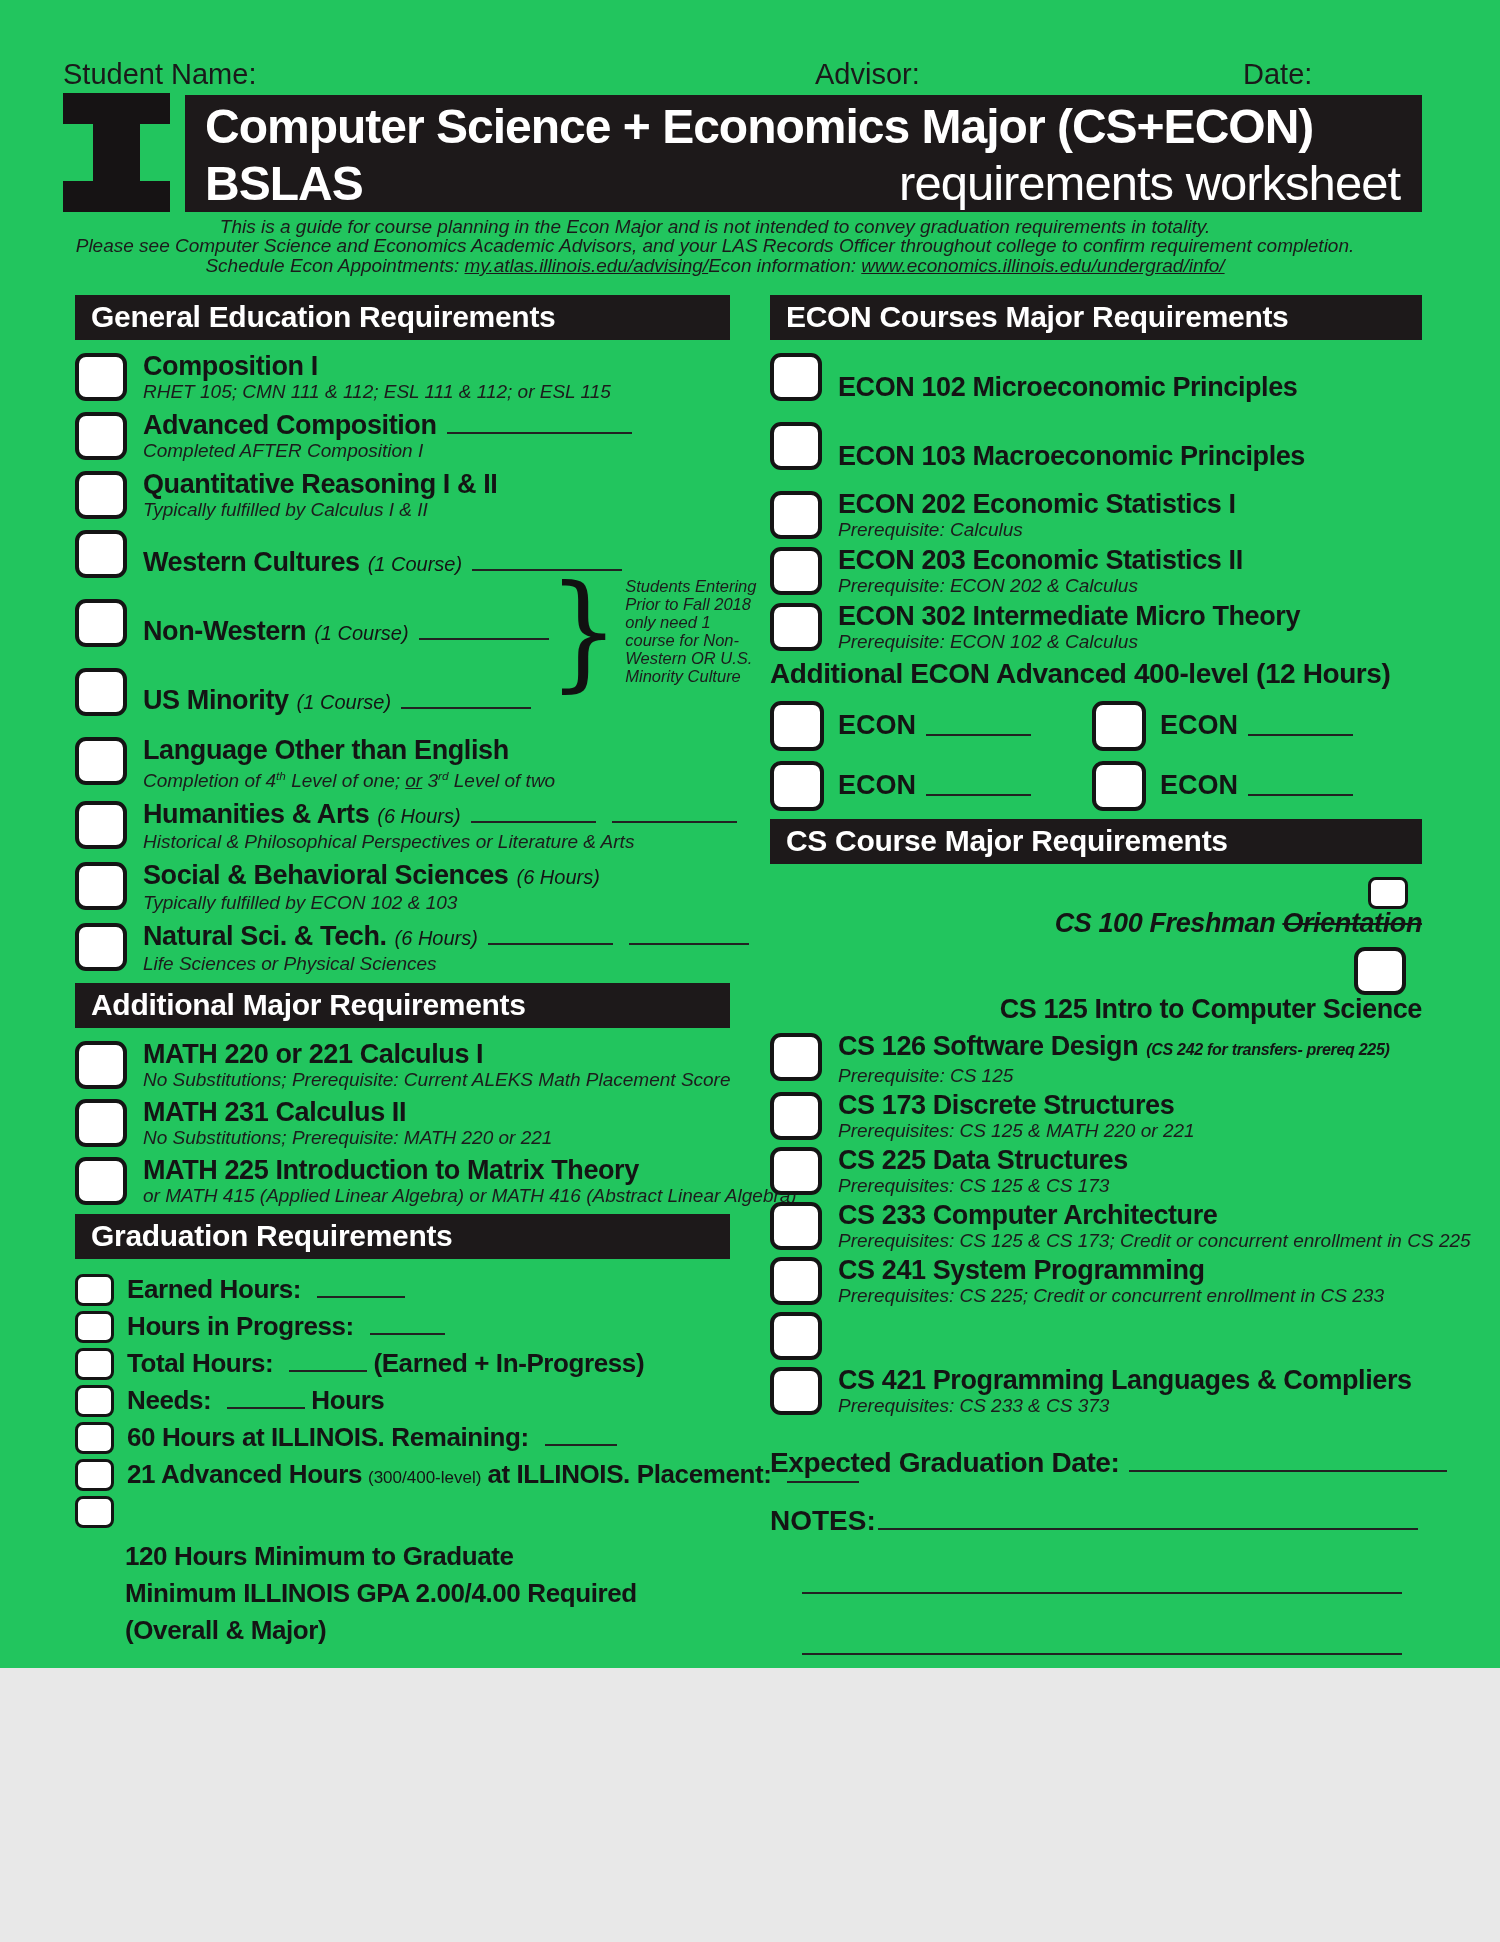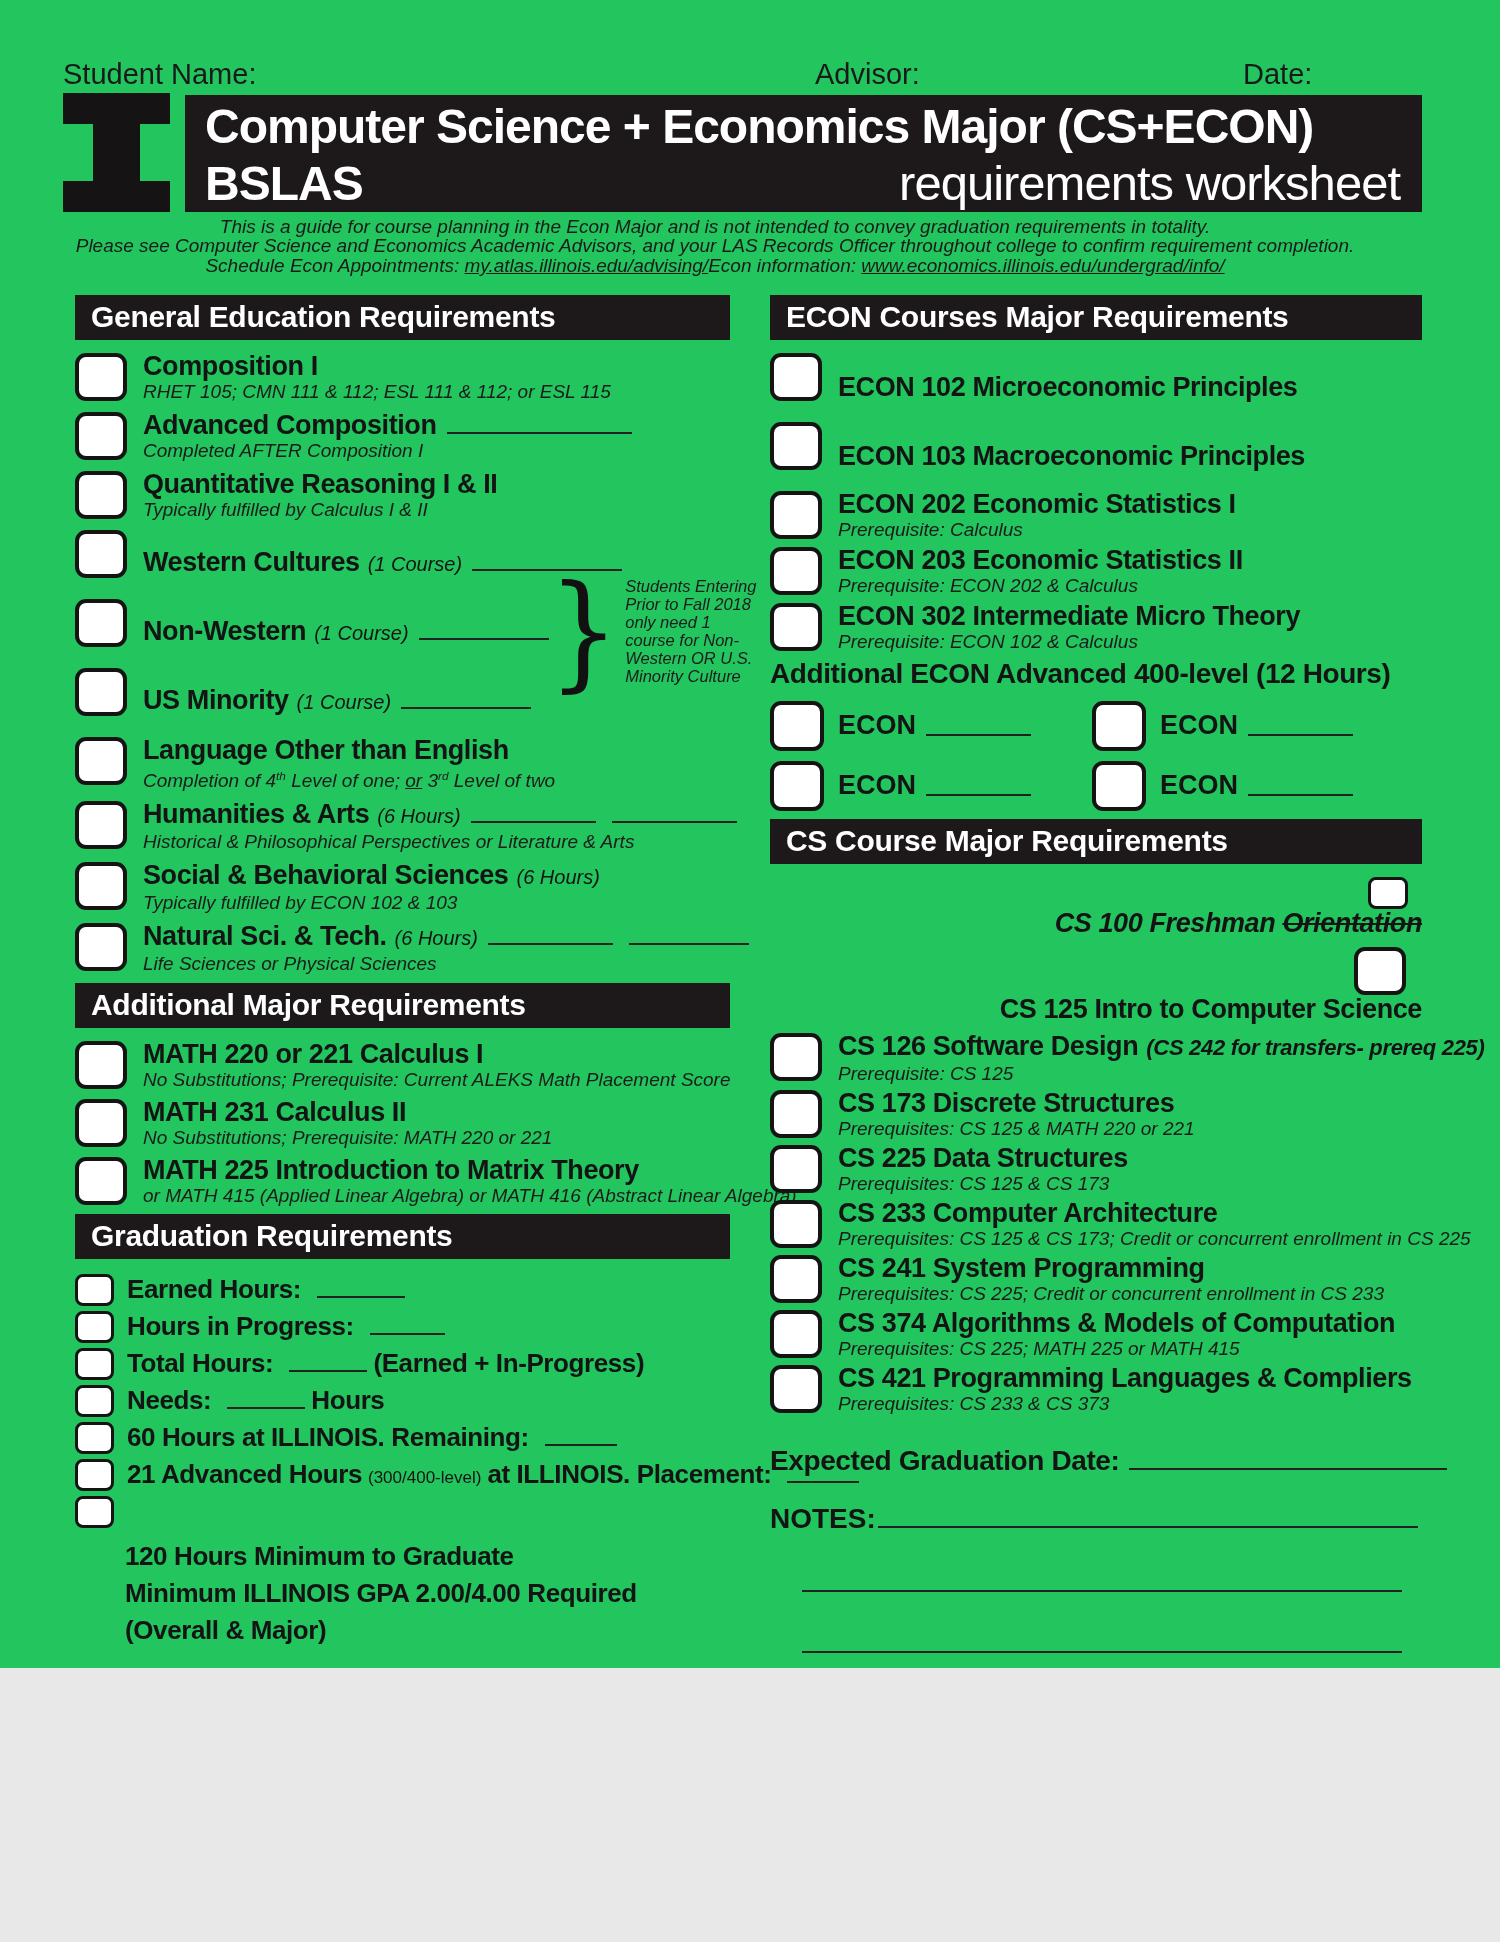--- a/index.html
+++ b/index.html
@@ -43,21 +43,21 @@
   .cb{flex:0 0 auto;width:44px;height:40px;border:4px solid #141414;border-radius:11px;background:#fff;margin-right:16px;margin-top:1px;}
   .cb-sm{width:34px;height:26px;border-width:3px;border-radius:8px;margin-left:14px;margin-right:14px;}
   .itxt{min-width:0;}
   .ititle{font-size:27px;font-weight:bold;line-height:28px;letter-spacing:-0.4px;white-space:nowrap;}
   .isub{font-size:19px;font-style:italic;line-height:19px;margin-top:2px;color:#1c1c1c;white-space:nowrap;}
   .isub span{font-style:italic;}
 
   .p-n{font-weight:normal;font-style:italic;font-size:20px;margin-left:8px;letter-spacing:0;}
   .p-bi{font-weight:bold;font-style:italic;}
   .p-bis{font-weight:bold;font-style:italic;text-decoration:line-through;}
-  .p-bn{font-weight:bold;font-style:italic;font-size:22px;margin-left:8px;letter-spacing:-0.3px;margin-top:8px;}
+  .p-bn{font-weight:bold;font-style:italic;font-size:16px;margin-left:8px;letter-spacing:-0.3px;margin-top:8px;}
   .p-sup{vertical-align:super;font-size:0.62em;}
   .p-u{text-decoration:underline;}
   .blank{display:inline-block;border-bottom:2.5px solid #222;height:19px;margin:0 6px 0 10px;vertical-align:baseline;}
 
   
   .gened-list .item{margin-bottom:10px;}
   .gened-list .item:nth-child(4),
   .gened-list .item:nth-child(5),
   .gened-list .item:nth-child(6){margin-bottom:20px;}
   .gened-list .item:nth-child(4){margin-top:6px;}
@@ -369,24 +369,20 @@
         </div>
         <div class="item">
           <span class="cb"></span>
           <div class="itxt">
             <div class="ititle"><span>CS 241 System Programming</span></div>
             <div class="isub"><span>Prerequisites: CS 225; Credit or concurrent enrollment in CS 233</span></div>
           </div>
         </div>
         <div class="item">
           <span class="cb"></span>
-          <div class="itxt">
-            <div class="ititle"><span>CS 374 Algorithms &amp; Models of Computation</span></div>
-            <div class="isub"><span>Prerequisites: CS 225; MATH 225 or MATH 415</span></div>
-          </div>
         </div>
         <div class="item">
           <span class="cb"></span>
           <div class="itxt">
             <div class="ititle"><span>CS 421 Programming Languages &amp; Compliers</span></div>
             <div class="isub"><span>Prerequisites: CS 233 &amp; CS 373</span></div>
           </div>
         </div>
       </div>
 

